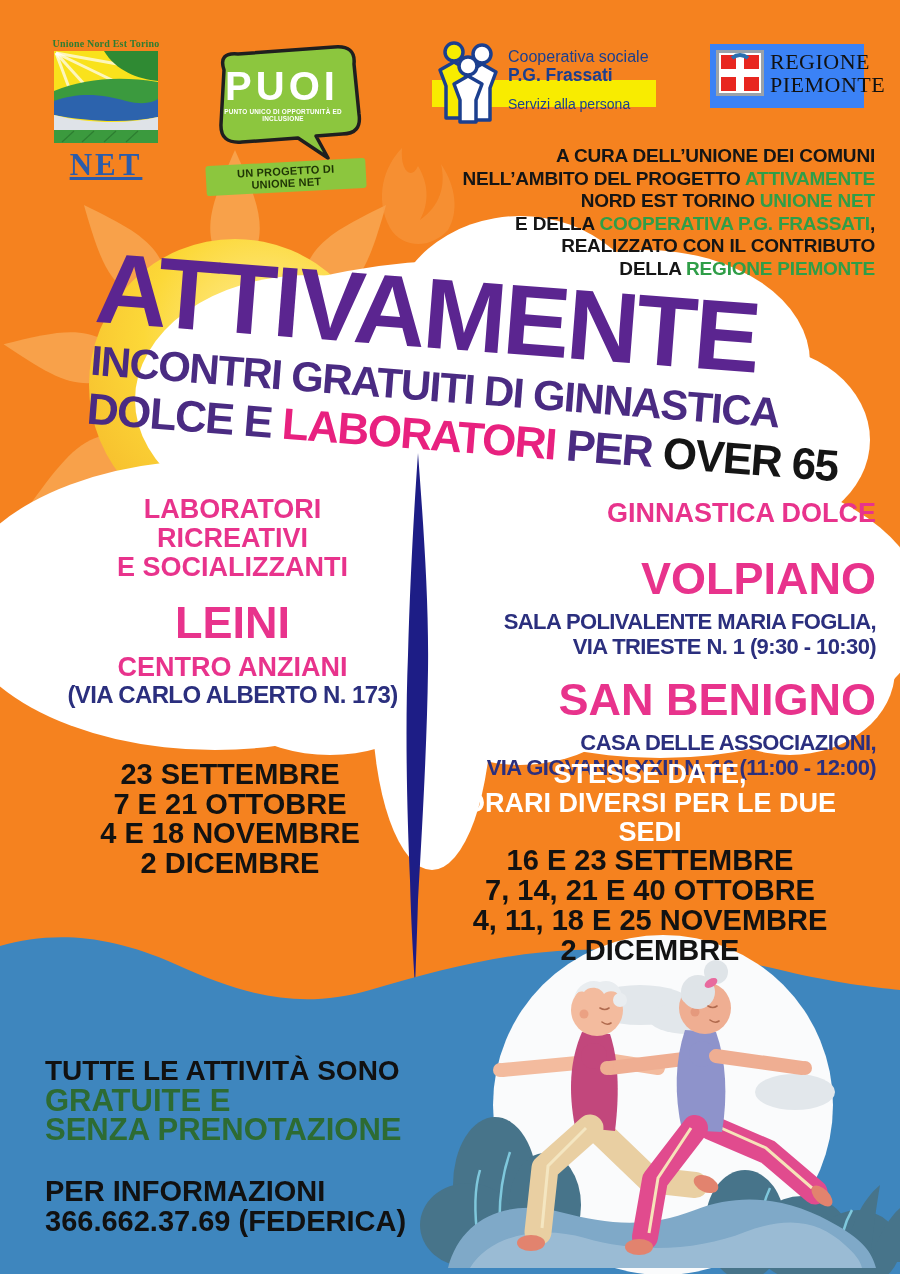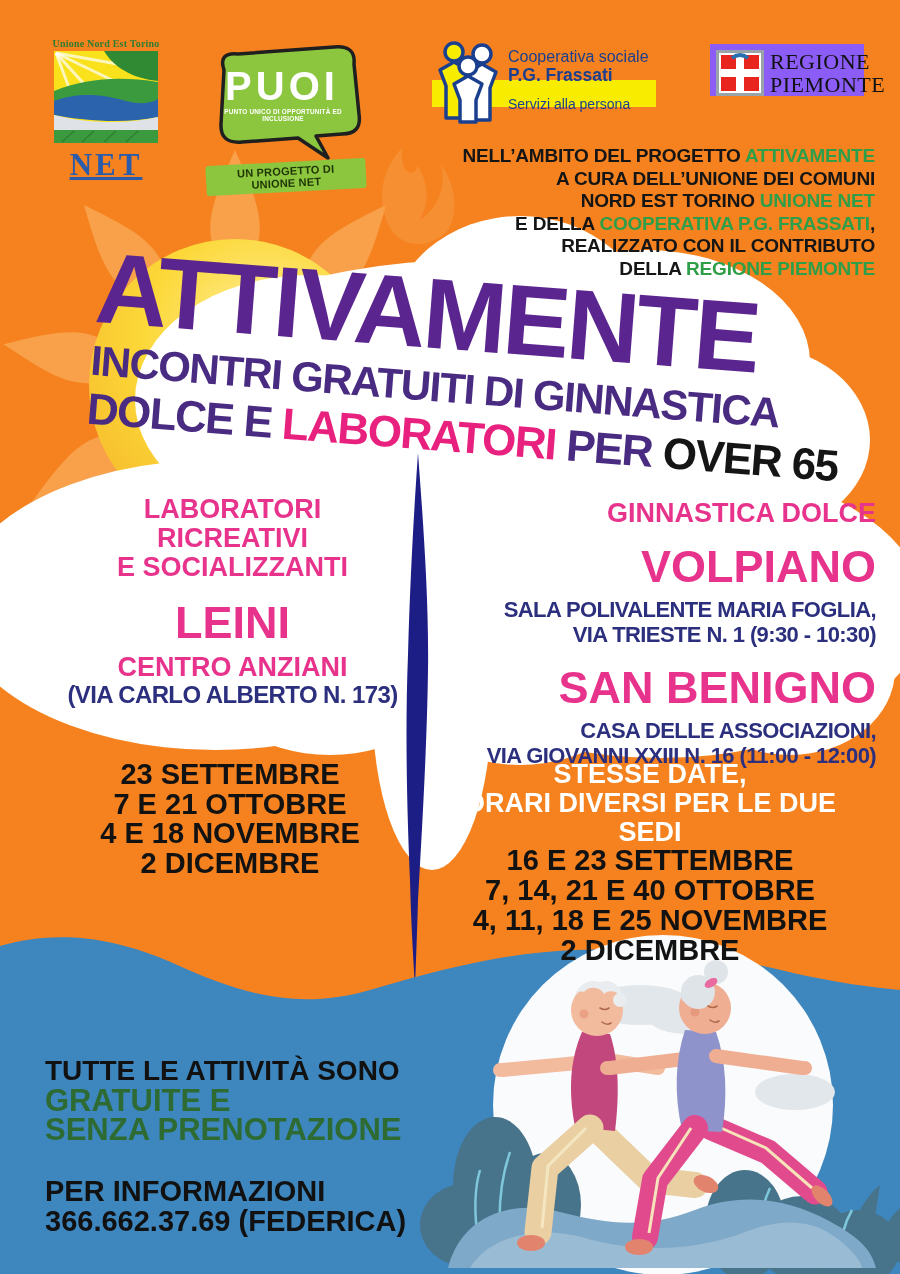--- a/index.html
+++ b/index.html
@@ -25,21 +25,21 @@
   .puoi-tagline{position:absolute; left:10px; top:66px; width:134px; text-align:center; font-size:6.4px; color:#fff; letter-spacing:.2px;}
   .puoi-badge{display:inline-block; margin-top:2px; transform:rotate(-3deg); background:#8CC63E; color:#1F3505; font-size:11px; padding:3px 8px; border-radius:3px; letter-spacing:.2px;}
 
   .frassati-logo{left:432px; top:40px; width:224px; height:84px;}
   .frassati-band{position:absolute; left:0; top:40px; width:224px; height:27px; background:#F8EC00;}
   .frassati-icon{position:absolute; left:0; top:0;}
   .frassati-l1{position:absolute; left:76px; top:8px; font-size:16px; color:#1B3F8F; font-weight:400;}
   .frassati-l2{position:absolute; left:76px; top:25px; font-size:17.5px; color:#1B3F8F;}
   .frassati-l3{position:absolute; left:76px; top:56px; font-size:14px; color:#1B3F8F; font-weight:400;}
 
-  .regione-logo{left:710px; top:44px; width:154px; height:52px; background:#8b5cf6;}
+  .regione-logo{left:710px; top:44px; width:154px; height:64px; background:#3b82f6;}
   .regione-shield{position:absolute; left:6px; top:6px;}
   .regione-l1{position:absolute; left:60px; top:5px; font-family:"Liberation Serif",serif; font-size:22px; color:#111; font-weight:400; letter-spacing:.5px;}
   .regione-l2{position:absolute; left:60px; top:28px; font-family:"Liberation Serif",serif; font-size:22px; color:#111; font-weight:400; letter-spacing:.5px;}
 
   
   .intro{top:145px; right:38px; text-align:right; font-size:19px; line-height:22.5px; letter-spacing:-.2px; color:#151515;}
   .seg-k{color:#151515;} .seg-g{color:#2F9E48;}
   .seg-p{color:#4A2B82;} .seg-pk{color:#E8217F;}
 
   
@@ -50,21 +50,21 @@
 
   
   .col-left{left:35px; top:495px; width:395px; text-align:center;}
   .col-right{left:456px; top:499px; width:420px; text-align:right;}
   .pink{color:#E8338C;}
   .navy{color:#2B2F7E;}
   .pink-head{font-size:27px; line-height:29px;}
   .city{font-size:45px; line-height:1;}
   .detail{font-size:24px; line-height:26.5px; letter-spacing:-.6px;}
   .detail-sm{font-size:22px; line-height:25px; letter-spacing:-.6px;}
-  .mt18{margin-top:18px;} .mt12{margin-top:12px;} .mt8{margin-top:8px;} .mt16{margin-top:16px;}
+  .mt18{margin-top:18px;} .mt12{margin-top:12px;} .mt8{margin-top:8px;} .mt16{margin-top:28px;}
 
   
   .dates-left{left:65px; top:760px; width:330px; text-align:center; font-size:29px; line-height:29.5px; color:#121212;}
   .dates-note{left:440px; top:760px; width:420px; text-align:center; font-size:27px; line-height:29px; color:#fff;}
   .dates-right{left:440px; top:845px; width:420px; text-align:center; font-size:29px; line-height:30px; color:#121212;}
 
   
   .footer{left:45px; top:1056px; width:420px;}
   .footer-line1{font-size:28px; color:#111; line-height:30px;}
   .footer-free{font-size:31px; color:#2D6B33; line-height:29px;}
@@ -259,22 +259,22 @@
       <rect x="28" y="5" width="15" height="14" fill="#E8261F"></rect>
       <rect x="5" y="27" width="15" height="14" fill="#E8261F"></rect>
       <rect x="28" y="27" width="15" height="14" fill="#E8261F"></rect>
       <path d="M16,8 Q24,2 32,8" stroke="#2A6FB0" stroke-width="4" fill="none"></path>
     </svg>
     <div class="regione-l1">REGIONE</div>
     <div class="regione-l2">PIEMONTE</div>
   </div>
 
   <div class="abs intro">
+      <div class="line"><span class="seg-k">A CURA DELL’UNIONE DEI COMUNI</span></div>
       <div class="line"><span class="seg-k">NELL’AMBITO DEL PROGETTO </span><span class="seg-g">ATTIVAMENTE</span></div>
-      <div class="line"><span class="seg-k">A CURA DELL’UNIONE DEI COMUNI</span></div>
       <div class="line"><span class="seg-k">NORD EST TORINO </span><span class="seg-g">UNIONE NET</span></div>
       <div class="line"><span class="seg-k">E DELLA </span><span class="seg-g">COOPERATIVA P.G. FRASSATI</span><span class="seg-k">,</span></div>
       <div class="line"><span class="seg-k">REALIZZATO CON IL CONTRIBUTO</span></div>
       <div class="line"><span class="seg-k">DELLA </span><span class="seg-g">REGIONE PIEMONTE</span></div>
     </div>
 
   <div class="abs title-block">
     <div class="title-main">ATTIVAMENTE</div>
     <div class="title-sub1">INCONTRI GRATUITI DI GINNASTICA</div>
     <div class="title-sub2">

